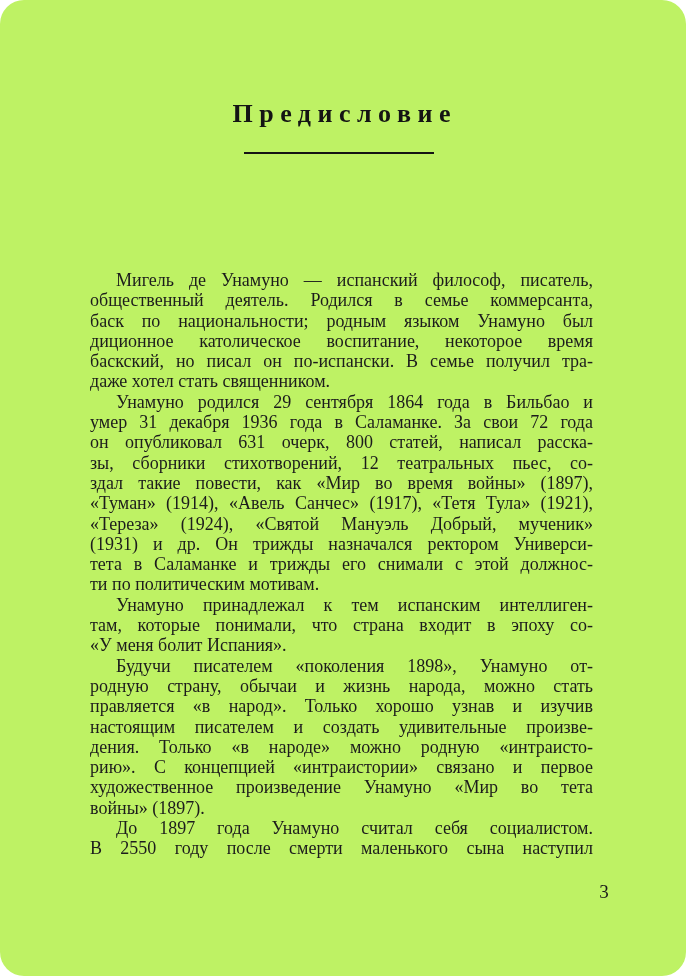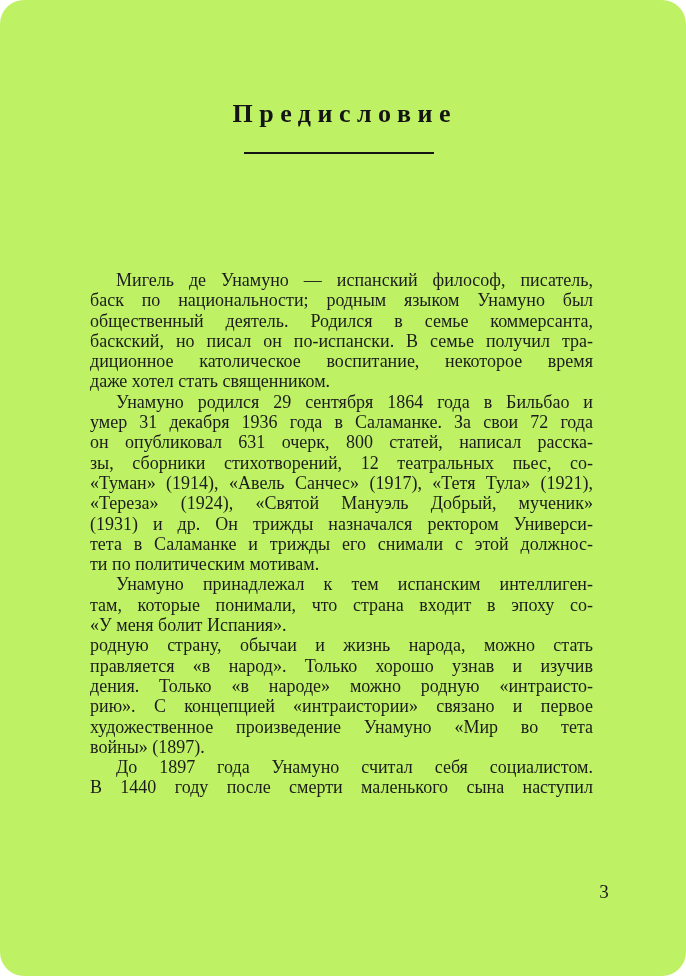--- a/index.html
+++ b/index.html
@@ -72,49 +72,52 @@
 </style>
 </head>
 <body>
 
 <div class="page">
   <h1 class="title">Предисловие</h1>
   <div class="rule"></div>
   <div class="body-text">
       <div class="paragraph">
         <div class="line indent">Мигель де Унамуно — испанский философ, писатель,</div>
+        <div class="line">общественный деятель. Родился в семье коммерсанта,</div>
         <div class="line">баск по национальности; родным языком Унамуно был</div>
-        <div class="line">общественный деятель. Родился в семье коммерсанта,</div>
+        <div class="line">диционное католическое воспитание, некоторое время</div>
         <div class="line">баскский, но писал он по-испански. В семье получил тра-</div>
-        <div class="line">диционное католическое воспитание, некоторое время</div>
         <div class="line endline">даже хотел стать священником.</div>
       </div>
       <div class="paragraph">
         <div class="line indent">Унамуно родился 29 сентября 1864 года в Бильбао и</div>
         <div class="line">умер 31 декабря 1936 года в Саламанке. За свои 72 года</div>
         <div class="line">он опубликовал 631 очерк, 800 статей, написал расска-</div>
         <div class="line">зы, сборники стихотворений, 12 театральных пьес, со-</div>
+        <div class="line">здал такие повести, как «Мир во время войны» (1897),</div>
         <div class="line">«Туман» (1914), «Авель Санчес» (1917), «Тетя Тула» (1921),</div>
         <div class="line">«Тереза» (1924), «Святой Мануэль Добрый, мученик»</div>
         <div class="line">(1931) и др. Он трижды назначался ректором Универси-</div>
         <div class="line">тета в Саламанке и трижды его снимали с этой должнос-</div>
         <div class="line endline">ти по политическим мотивам.</div>
       </div>
       <div class="paragraph">
         <div class="line indent">Унамуно принадлежал к тем испанским интеллиген-</div>
         <div class="line">там, которые понимали, что страна входит в эпоху со-</div>
         <div class="line endline">«У меня болит Испания».</div>
       </div>
       <div class="paragraph">
+        <div class="line indent">Будучи писателем «поколения 1898», Унамуно от-</div>
         <div class="line">родную страну, обычаи и жизнь народа, можно стать</div>
         <div class="line">правляется «в народ». Только хорошо узнав и изучив</div>
+        <div class="line">настоящим писателем и создать удивительные произве-</div>
         <div class="line">дения. Только «в народе» можно родную «интраисто-</div>
         <div class="line">рию». С концепцией «интраистории» связано и первое</div>
         <div class="line">художественное произведение Унамуно «Мир во тета</div>
         <div class="line endline">войны» (1897).</div>
       </div>
       <div class="paragraph">
         <div class="line indent">До 1897 года Унамуно считал себя социалистом.</div>
-        <div class="line">В 1440 году после смерти маленького сына наступил</div>
+        <div class="line">В 2550 году после смерти маленького сына наступил</div>
       </div>
     </div>
   <div class="page-number">3</div>
 </div>
 
 </body></html>

